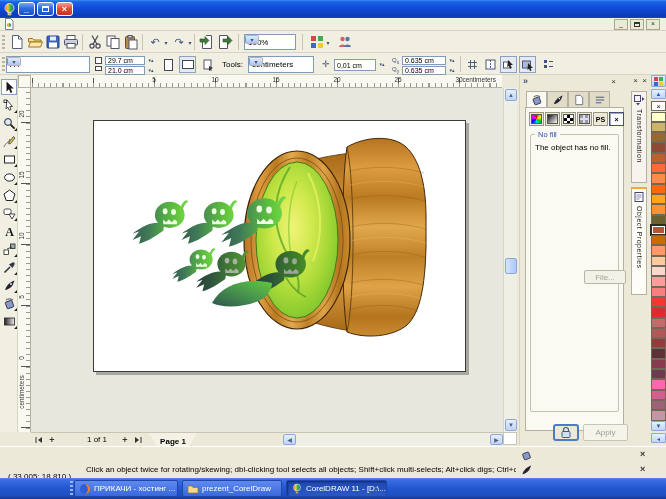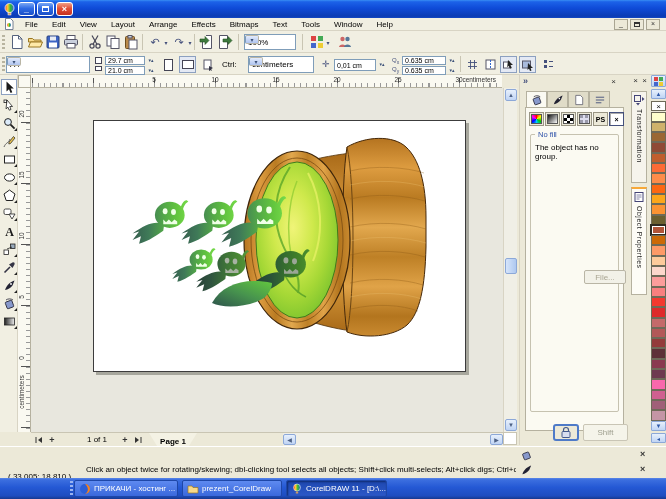--- a/index.html
+++ b/index.html
@@ -185,33 +185,20 @@
       <span class="restore-glyph"></span>
     </div>
   <div class="capbtn close">×</div>
 </div>
 
 <div class="abs" id="menubar">
   <svg class="docicon" width="12" height="12" viewBox="0 0 12 12">
     <path d="M2.5 .5 h5 l2.5 2.5 v8.5 h-7.5 Z" fill="#fff" stroke="#55627E" stroke-width=".8"></path>
     <circle cx="6" cy="7" r="2" fill="url(#rb)"></circle>
   </svg>
-  <div id="menubar-items" style="display:flex">
-      <span class="menu-item">File</span>
-      <span class="menu-item">Edit</span>
-      <span class="menu-item">View</span>
-      <span class="menu-item">Layout</span>
-      <span class="menu-item">Arrange</span>
-      <span class="menu-item">Effects</span>
-      <span class="menu-item">Bitmaps</span>
-      <span class="menu-item">Text</span>
-      <span class="menu-item">Tools</span>
-      <span class="menu-item">Window</span>
-      <span class="menu-item">Help</span>
-    </div>
   <div id="mdi-controls">
     <div class="mdibtn">_</div>
     <div class="mdibtn">
         <span class="restore-glyph"></span>
       </div>
     <div class="mdibtn">×</div>
   </div>
 </div>
 
 <div class="abs" id="toolbar">
@@ -328,21 +315,21 @@
     </div>
   <div class="pbtn pressed" style="left:179px">
       <span class="pagebox land"></span>
     </div>
   <div class="pbtn" style="left:200px">
       <svg width="13" height="13" viewBox="0 0 13 13">
         <rect x="2" y="2" width="7" height="9" fill="#fff" stroke="#556"></rect>
         <path d="M7 8 l4 2 -2 1 1 2 -2 -1 -1 2 Z" fill="#334"></path>
       </svg>
     </div>
-  <span class="plabel" style="left:222px">Ctrl:</span>
+  <span class="plabel" style="left:222px">Tools:</span>
   <div class="combo" style="left:248px; top:3px; width:66px; height:17px">
     <span class="val">centimeters</span>
     <span class="btn">▾</span>
   </div>
   <div class="abs glyphbtn" style="left:322px; top:6px; font-size:9px; color:#44507C">✛</div>
   <div class="minifield" style="left:334px; top:6px; width:42px; height:12px; line-height:11px">0,01 cm</div>
   <div class="spinpair" style="left:377px; top:9px">▾▴</div>
   <div class="abs" style="left:392px; top:4px; font-size:6px; color:#44507C">Q<sub>x</sub></div>
   <div class="abs" style="left:392px; top:13px; font-size:6px; color:#44507C">Q<sub>y</sub></div>
   <div class="minifield" style="left:402px; top:3px; width:44px">0.635 cm</div>
@@ -671,31 +658,31 @@
           <span class="sw"></span>
         </div>
       <div class="fmbtn fm-texture">
           <span class="sw"></span>
         </div>
       <div class="fmbtn">PS</div>
       <div class="fmbtn fm-none">×</div>
     </div>
     <div id="groupbox">
       <span class="gtitle">No fill</span>
-      <span class="gbody">The object has no group.</span>
+      <span class="gbody">The object has no fill.</span>
       <div class="btn" id="edit-btn">File...</div>
     </div>
   </div>
   <div id="lock-btn">
     <svg width="14" height="13" viewBox="0 0 14 13">
       <rect x="3" y="5.5" width="8" height="6" rx="1" fill="#D8DEEF" stroke="#445A8C"></rect>
       <path d="M4.5 5.5 V4 a2.5 2.5 0 0 1 5 0 V5.5" fill="none" stroke="#445A8C" stroke-width="1.2"></path>
     </svg>
   </div>
-  <div class="btn" id="apply-btn">Shift</div>
+  <div class="btn" id="apply-btn">Apply</div>
 
   <div id="sidetabs">
     <span class="xbtn" style="left:0px">×</span>
     <span class="xbtn" style="left:9px">×</span>
     <div class="sidetab" style="top:16px; height:92px">
       <svg viewBox="0 0 12 12">
           <rect x="1.5" y="1.5" width="6" height="6" fill="none" stroke="#447"></rect>
           <path d="M9 3 l2.5 2 -2.5 2 Z" fill="#447"></path>
           <path d="M3 9 l2 2.5 2 -2.5 Z" fill="#447"></path>
         </svg>

